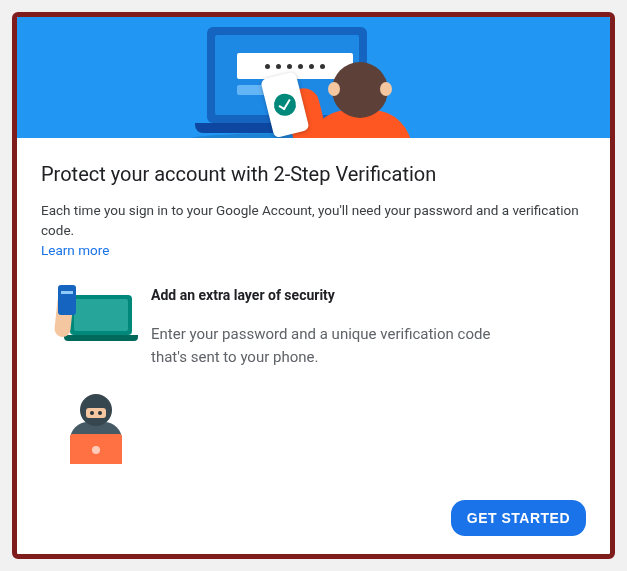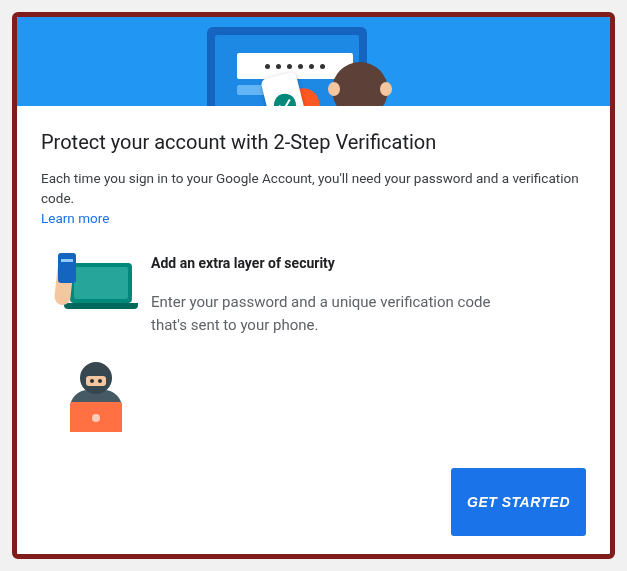--- a/index.html
+++ b/index.html
@@ -84,25 +84,24 @@
     justify-content: flex-end;
     padding-top: 10px;
   }
   .btn-primary {
     background: #1a73e8;
     color: #fff;
     border: none;
     font-size: 14px;
     font-weight: 700;
     letter-spacing: 0.5px;
-    padding: 26px 16px;
-    border-radius: 3px;
+    padding: 10px 16px;
+    border-radius: 14px;
     cursor: pointer;
     text-transform: uppercase;
-    font-style: italic;
   }
   
   .laptop {
     position: absolute;
     left: 190px; top: 10px;
     width: 160px; height: 108px;
   }
   .laptop-screen {
     position: absolute; left: 0; top: 0;
     width: 160px; height: 96px;

